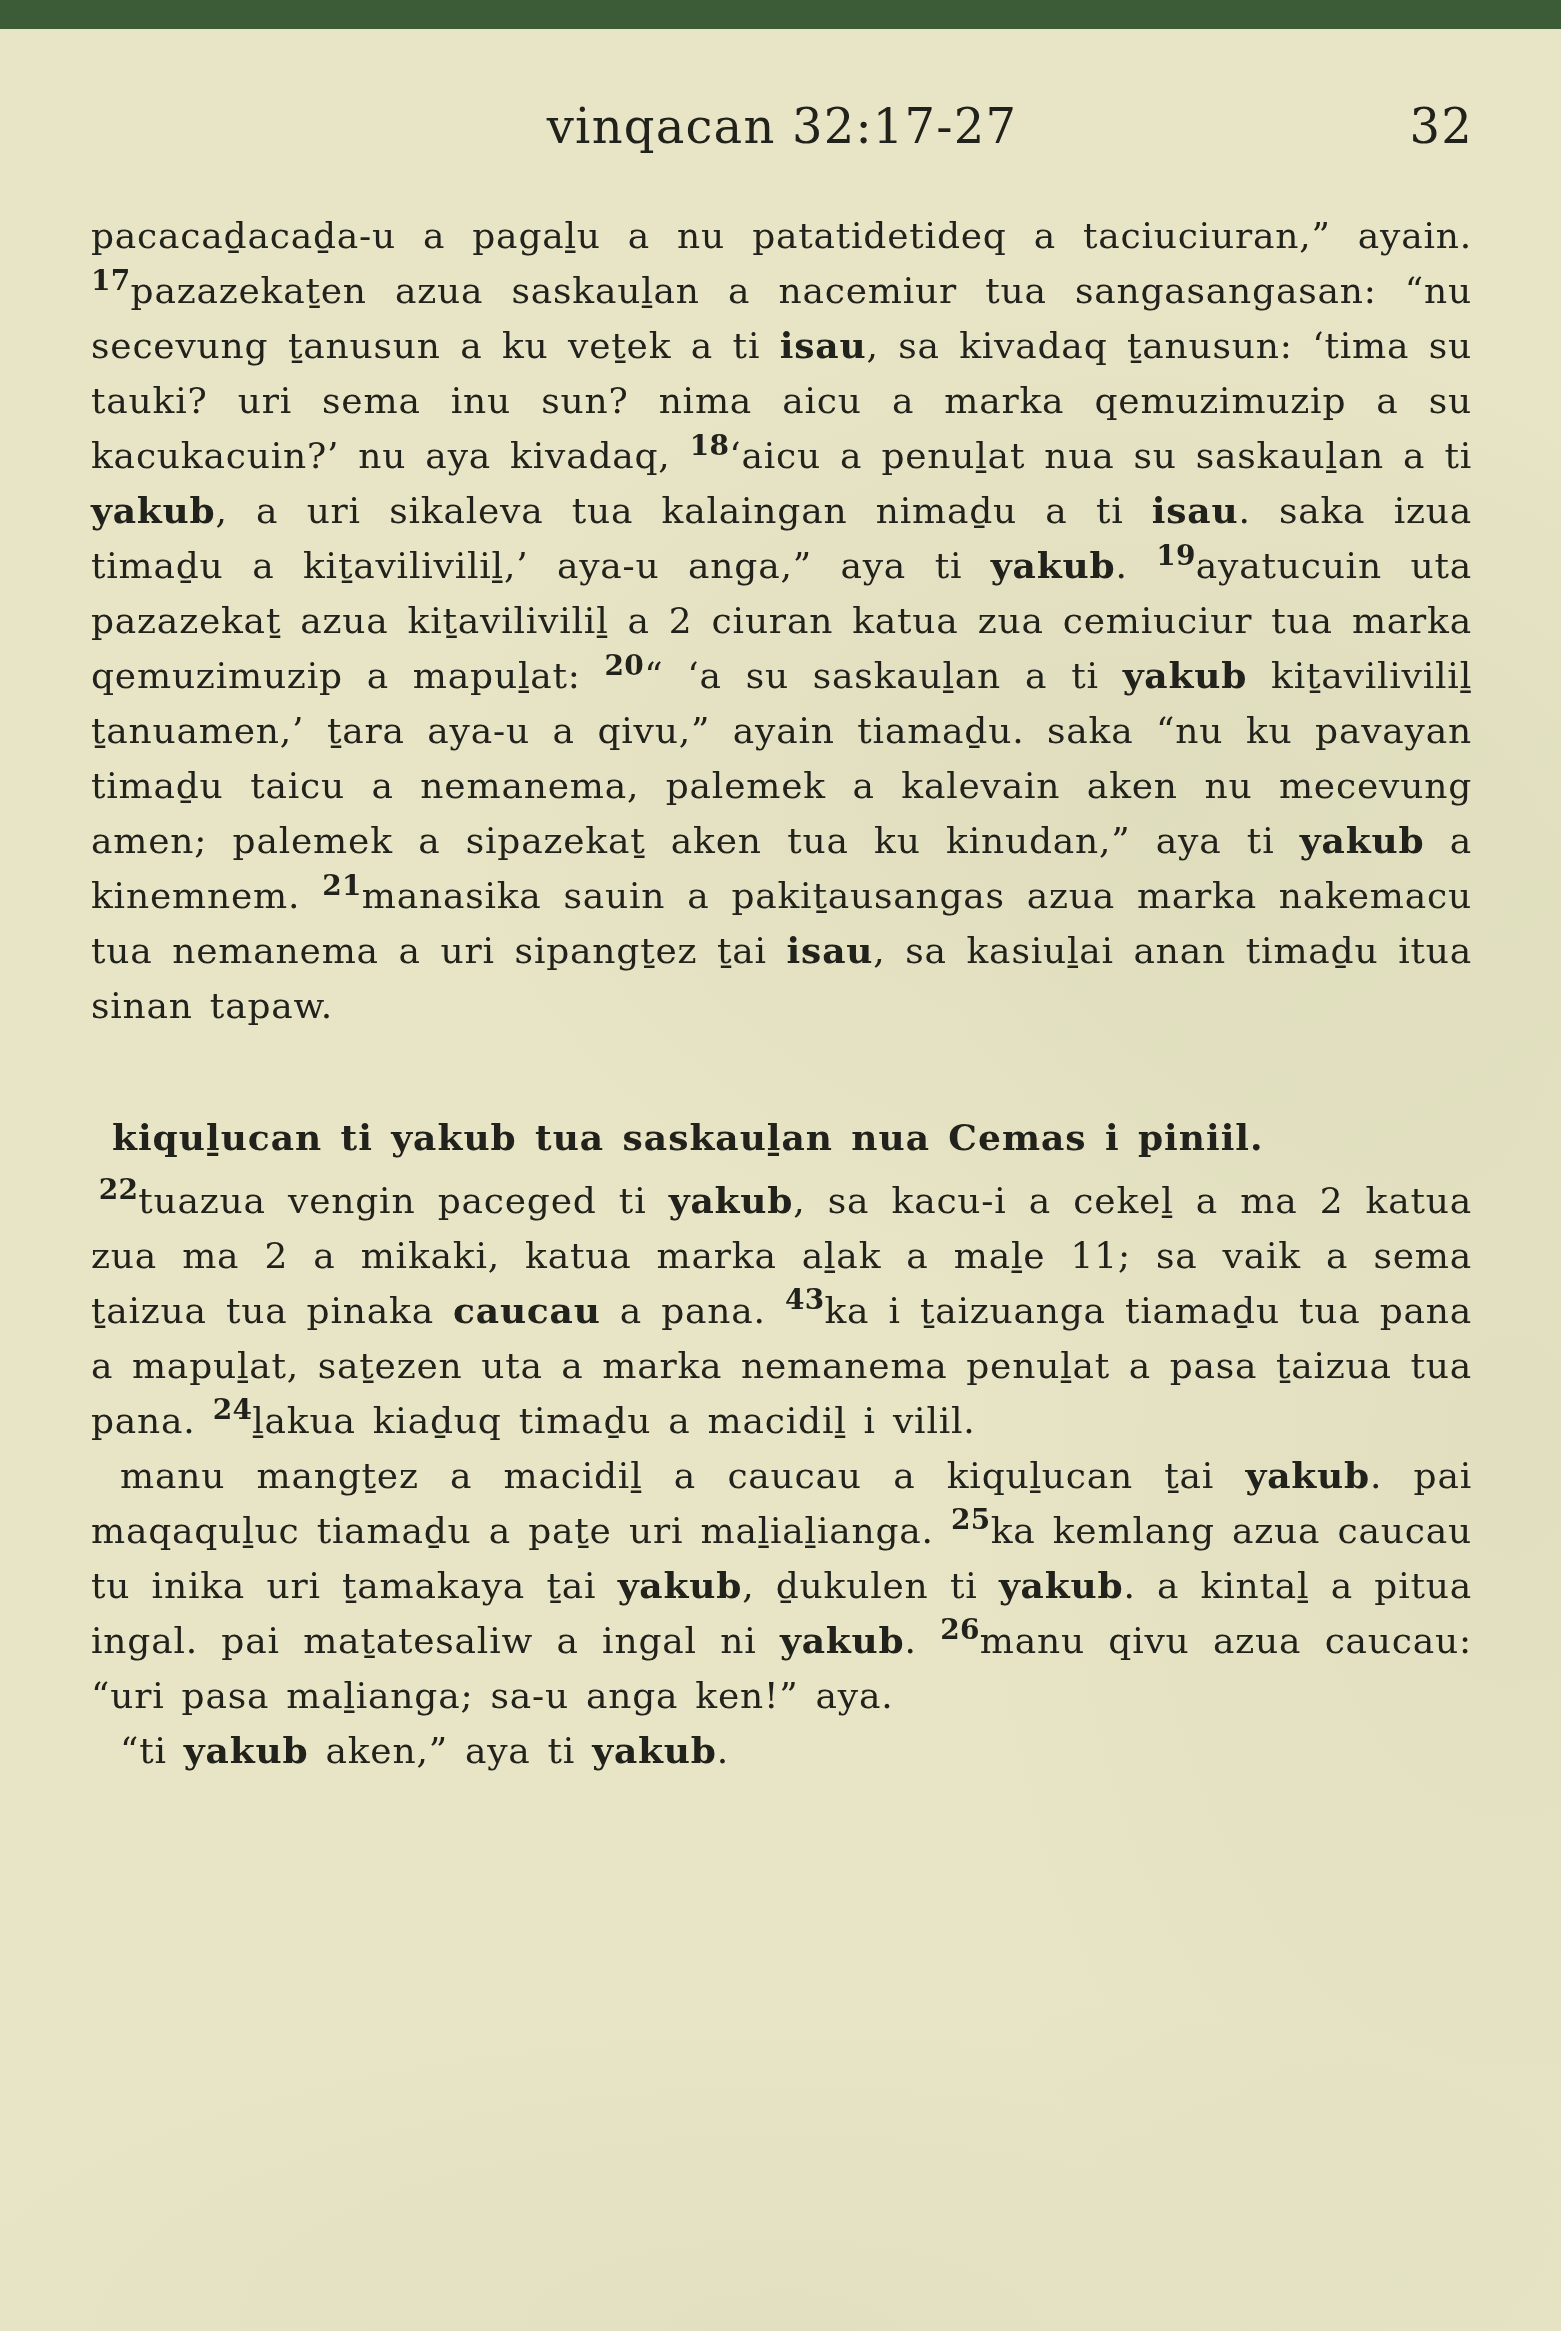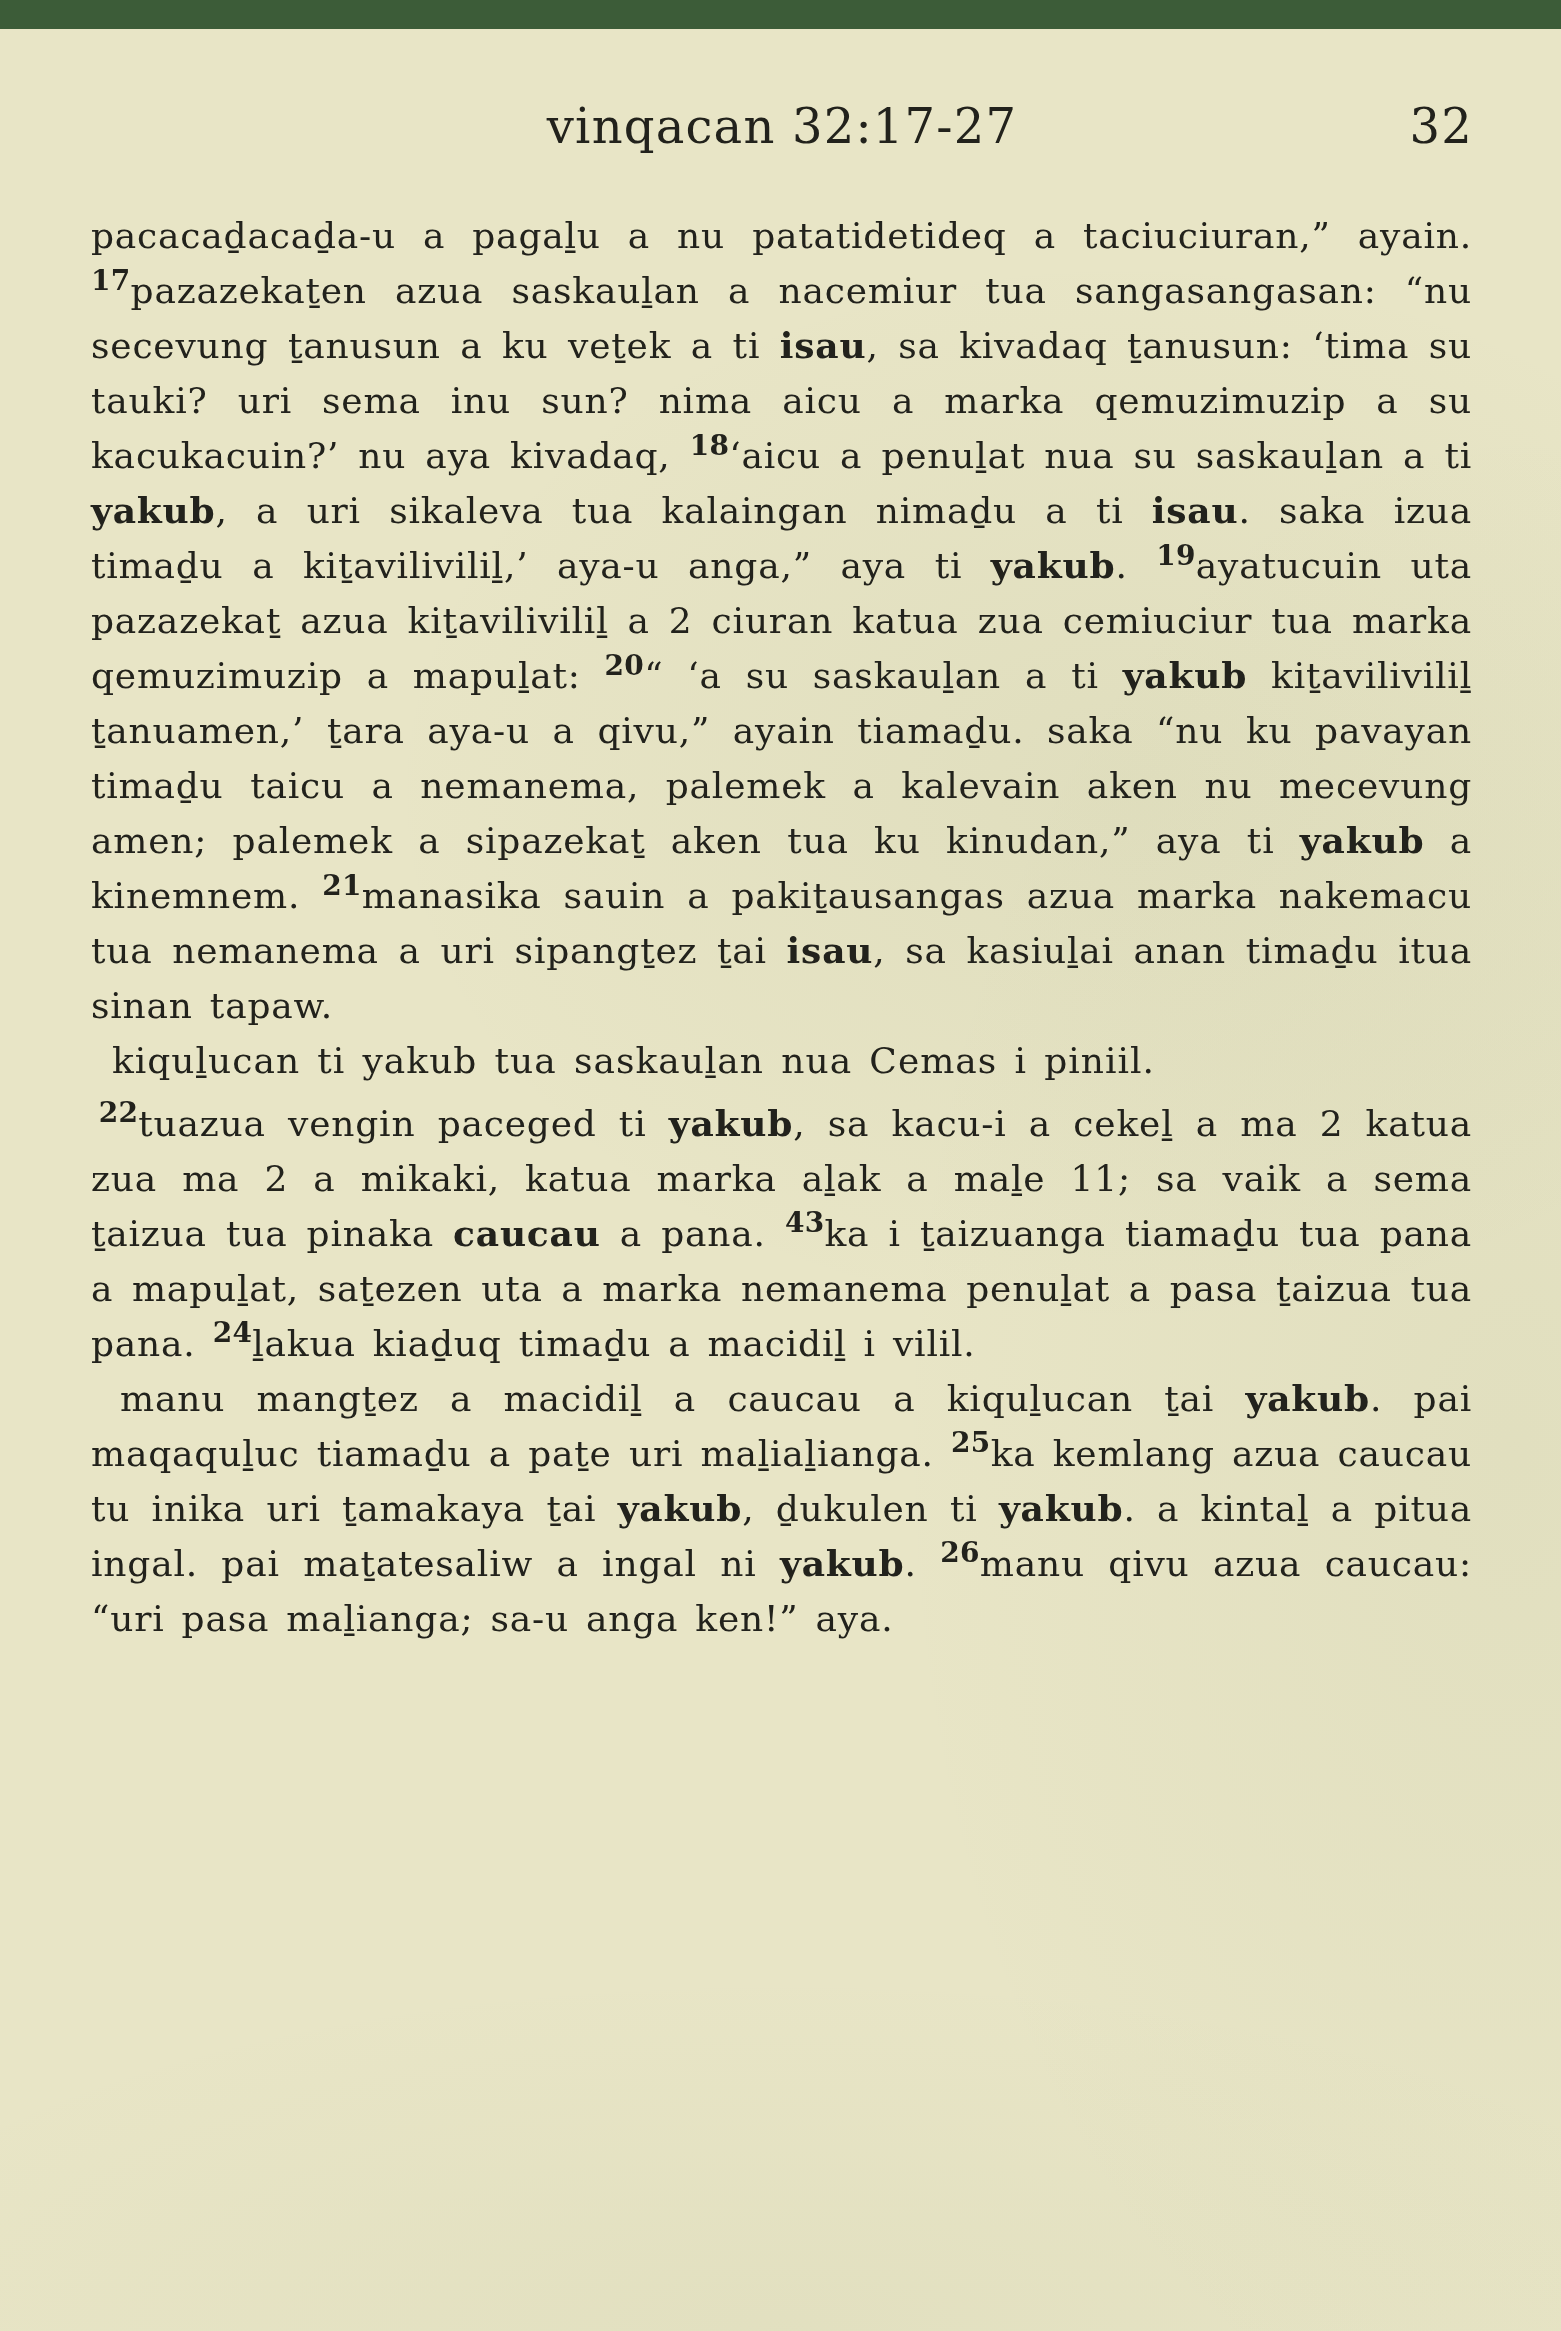--- a/index.html
+++ b/index.html
@@ -55,21 +55,22 @@
     line-height: 55px;
     text-align: justify;
     letter-spacing: 0.8px;
     word-spacing: 4.8px;
   }
   .text-block p { margin: 0; padding: 0; }
   .text-block p.flush { text-indent: 0; }
   .text-block p.indent { text-indent: 29px; }
   .text-block p.indent-small { text-indent: 7.7px; }
   .text-block p.heading {
-    font-weight: normal;
+    font-weight: bold;
+    margin-top: 77px;
     margin-bottom: 7.7px;
     text-indent: 21px;
     letter-spacing: 1px;
   }
 
   .text-block sup {
     font-size: 28px;
     font-weight: bold;
     line-height: 0;
     vertical-align: baseline;
@@ -87,14 +88,15 @@
 <header class="page-header">
   <span class="running-title">vinqacan 32:17-27</span>
   <span class="page-number">32</span>
 </header>
 
 <article class="text-block">
     <p class="flush">pacacaḏacaḏa-u a pagaḻu a nu patatidetideq a taciuciuran,” ayain. <sup>17</sup>pazazekaṯen azua saskauḻan a nacemiur tua sangasangasan: “nu secevung ṯanusun a ku veṯek a ti <b>isau</b>, sa kivadaq ṯanusun: ‘tima su tauki? uri sema inu sun? nima aicu a marka qemuzimuzip a su kacukacuin?’ nu aya kivadaq, <sup>18</sup>‘aicu a penuḻat nua su saskauḻan a ti <b>yakub</b>, a uri sikaleva tua kalaingan nimaḏu a ti <b>isau</b>. saka izua timaḏu a kiṯaviliviliḻ,’ aya-u anga,” aya ti <b>yakub</b>. <sup>19</sup>ayatucuin uta pazazekaṯ azua kiṯaviliviliḻ a 2 ciuran katua zua cemiuciur tua marka qemuzimuzip a mapuḻat: <sup>20</sup>“ ‘a su saskauḻan a ti <b>yakub</b> kiṯaviliviliḻ ṯanuamen,’ ṯara aya-u a qivu,” ayain tiamaḏu. saka “nu ku pavayan timaḏu taicu a nemanema, palemek a kalevain aken nu mecevung amen; palemek a sipazekaṯ aken tua ku kinudan,” aya ti <b>yakub</b> a kinemnem. <sup>21</sup>manasika sauin a pakiṯausangas azua marka nakemacu tua nemanema a uri sipangṯez ṯai <b>isau</b>, sa kasiuḻai anan timaḏu itua sinan tapaw.</p>
     <p class="heading">kiquḻucan ti yakub tua saskauḻan nua Cemas i piniil.</p>
     <p class="indent-small"><sup>22</sup>tuazua vengin paceged ti <b>yakub</b>, sa kacu-i a cekeḻ a ma 2 katua zua ma 2 a mikaki, katua marka aḻak a maḻe 11; sa vaik a sema ṯaizua tua pinaka <b>caucau</b> a pana. <sup>43</sup>ka i ṯaizuanga tiamaḏu tua pana a mapuḻat, saṯezen uta a marka nemanema penuḻat a pasa ṯaizua tua pana. <sup>24</sup>ḻakua kiaḏuq timaḏu a macidiḻ i vilil.</p>
     <p class="indent">manu mangṯez a macidiḻ a caucau a kiquḻucan ṯai <b>yakub</b>. pai maqaquḻuc tiamaḏu a paṯe uri maḻiaḻianga. <sup>25</sup>ka kemlang azua caucau tu inika uri ṯamakaya ṯai <b>yakub</b>, ḏukulen ti <b>yakub</b>. a kintaḻ a pitua ingal. pai maṯatesaliw a ingal ni <b>yakub</b>. <sup>26</sup>manu qivu azua caucau: “uri pasa maḻianga; sa-u anga ken!” aya.</p>
+    <p class="indent">“ti <b>yakub</b> aken,” aya ti <b>yakub</b>.</p>
   </article>
 
 
 </body></html>

